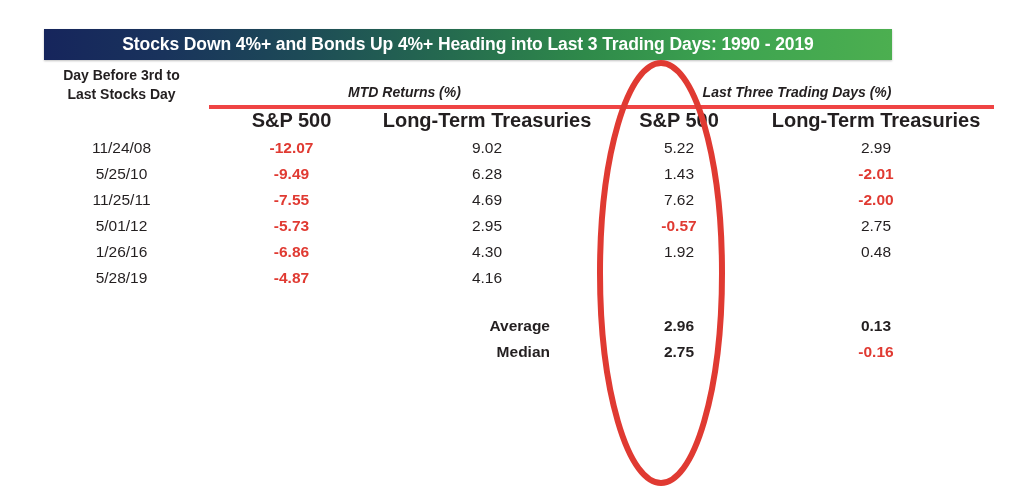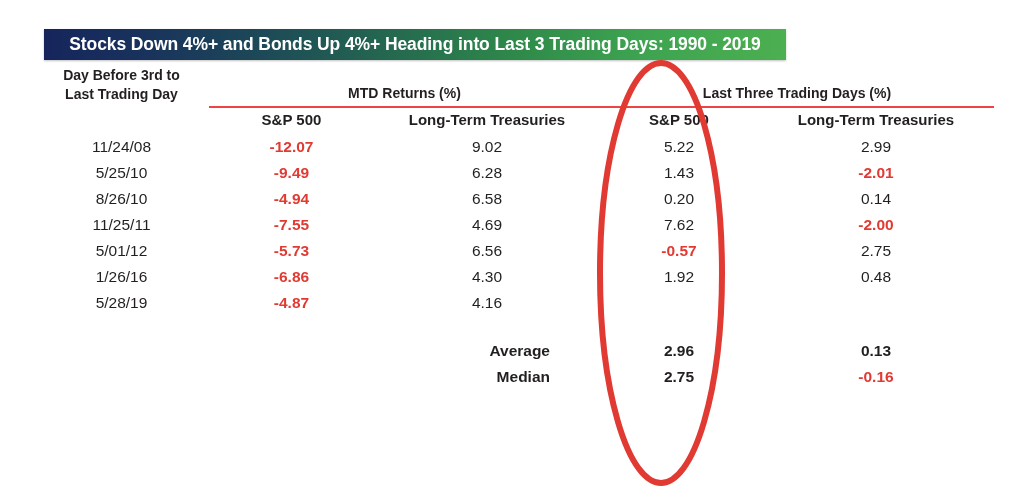--- a/index.html
+++ b/index.html
@@ -14,21 +14,21 @@
     overflow: hidden;
     font-family: "Liberation Sans", sans-serif;
     color: #231f20;
   }
 
   
   #title-banner {
     position: absolute;
     left: 44px;
     top: 29px;
-    width: 742px;
+    width: 848px;
     height: 31px;
     background: linear-gradient(to right,
                 #16255c 0%,
                 #19335c 14%,
                 #1d4a57 30%,
                 #256b4f 48%,
                 #2f8a4a 64%,
                 #3da350 80%,
                 #4caf50 100%);
     box-shadow: 0 1px 2px rgba(0,0,0,0.25);
@@ -64,29 +64,30 @@
   table.data-table col.c-l3-lt   { width: 236px; }
 
   .grp-row th {
     font-size: 14px;
     font-weight: bold;
     padding: 0 0 3px 0;
     vertical-align: bottom;
     line-height: 19px;
   }
   .grp-row th.grp-label {
-    border-bottom: 2px solid #ef4444;
+    border-bottom: 4px solid #ef4444;
+    font-style: italic;
   }
   .grp-row th.corner {
     text-align: center;
     border-bottom: none;
   }
 
   .sub-row th {
-    font-size: 15px;
+    font-size: 20px;
     font-weight: bold;
     text-align: center;
     padding: 2px 0 5px 0;
     line-height: 19px;
   }
 
   tbody td {
     font-size: 15.5px;
     text-align: center;
     padding: 0;
@@ -138,21 +139,21 @@
       <col class="c-date">
         <col class="c-mtd-spx">
         <col class="c-mtd-lt">
         <col class="c-l3-spx">
         <col class="c-l3-lt">
     </colgroup>
     <thead>
       <tr class="grp-row">
         <th class="corner">
           <div>Day Before 3rd to</div>
-          <div>Last Trading Day</div>
+          <div>Last Stocks Day</div>
         </th>
         <th class="grp-label" colspan="2">MTD Returns (%)</th>
         <th class="grp-label" colspan="2">Last Three Trading Days (%)</th>
       </tr>
       <tr class="sub-row">
         <th></th>
         <th>S&amp;P 500</th>
         <th>Long-Term Treasuries</th>
         <th>S&amp;P 500</th>
         <th>Long-Term Treasuries</th>
@@ -167,37 +168,30 @@
           <td class="pos">2.99</td>
         </tr>
         <tr>
           <td class="datecell">5/25/10</td>
           <td class="neg">-9.49</td>
           <td class="pos">6.28</td>
           <td class="pos">1.43</td>
           <td class="neg">-2.01</td>
         </tr>
         <tr>
-          <td class="datecell">8/26/10</td>
-          <td class="neg">-4.94</td>
-          <td class="pos">6.58</td>
-          <td class="pos">0.20</td>
-          <td class="pos">0.14</td>
-        </tr>
-        <tr>
           <td class="datecell">11/25/11</td>
           <td class="neg">-7.55</td>
           <td class="pos">4.69</td>
           <td class="pos">7.62</td>
           <td class="neg">-2.00</td>
         </tr>
         <tr>
           <td class="datecell">5/01/12</td>
           <td class="neg">-5.73</td>
-          <td class="pos">6.56</td>
+          <td class="pos">2.95</td>
           <td class="neg">-0.57</td>
           <td class="pos">2.75</td>
         </tr>
         <tr>
           <td class="datecell">1/26/16</td>
           <td class="neg">-6.86</td>
           <td class="pos">4.30</td>
           <td class="pos">1.92</td>
           <td class="pos">0.48</td>
         </tr>

